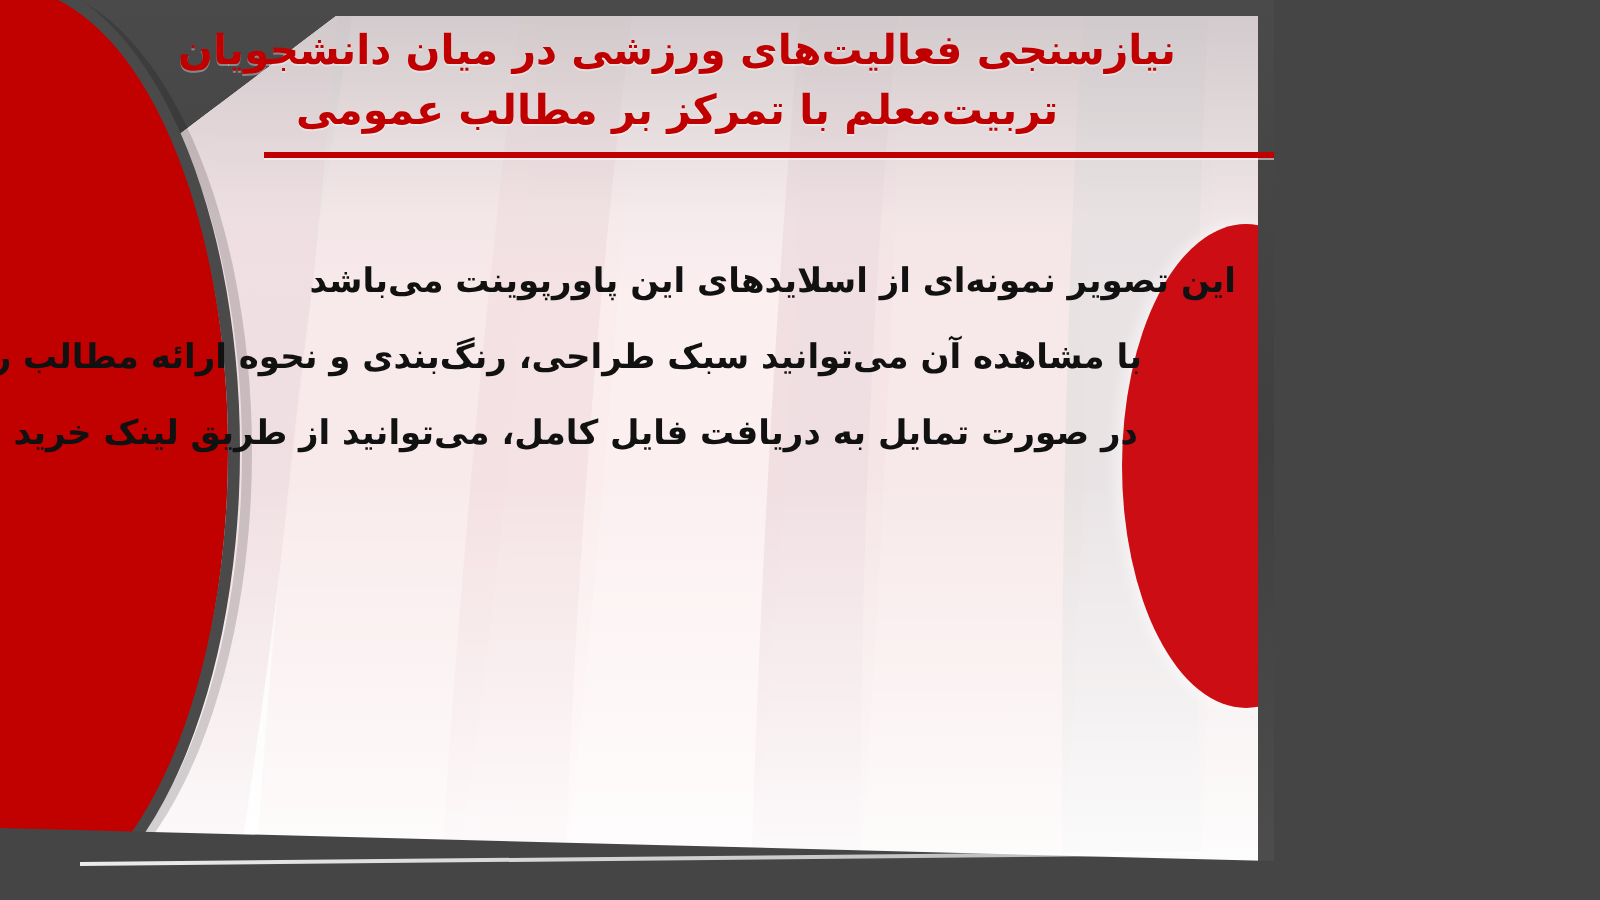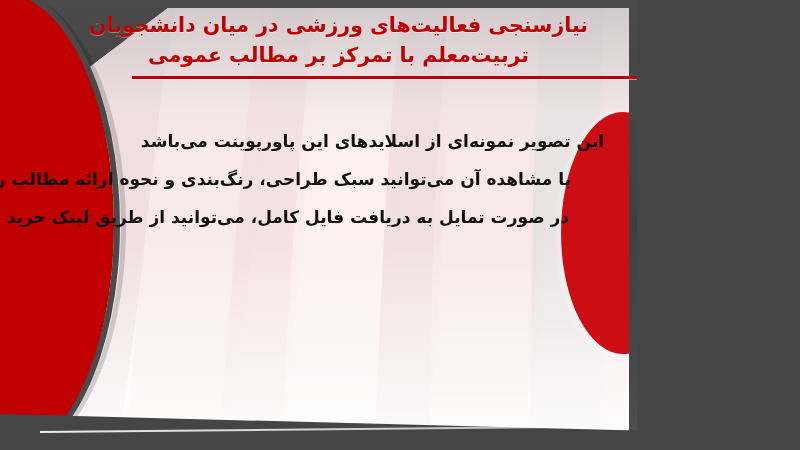--- a/index.html
+++ b/index.html
@@ -120,21 +120,20 @@
     text-shadow:0 1px 0 rgba(255,255,255,.35);
   }
   .title-rule{
     position:absolute;left:132px;top:76px;width:556px;height:3px;
     background:#c00000;z-index:6;
     box-shadow:0 1px 0 rgba(255,255,255,.5);
   }
 
   .body-wrap{
     position:absolute;left:80px;right:66px;top:122px;
-    text-align:center;
     z-index:6;
   }
   .body-line{
     color:#111111;
     font-size:17px;
     line-height:38px;
     font-weight:600;
     white-space:nowrap;
   }
   .body-line.l1{transform:translateX(47px);}

